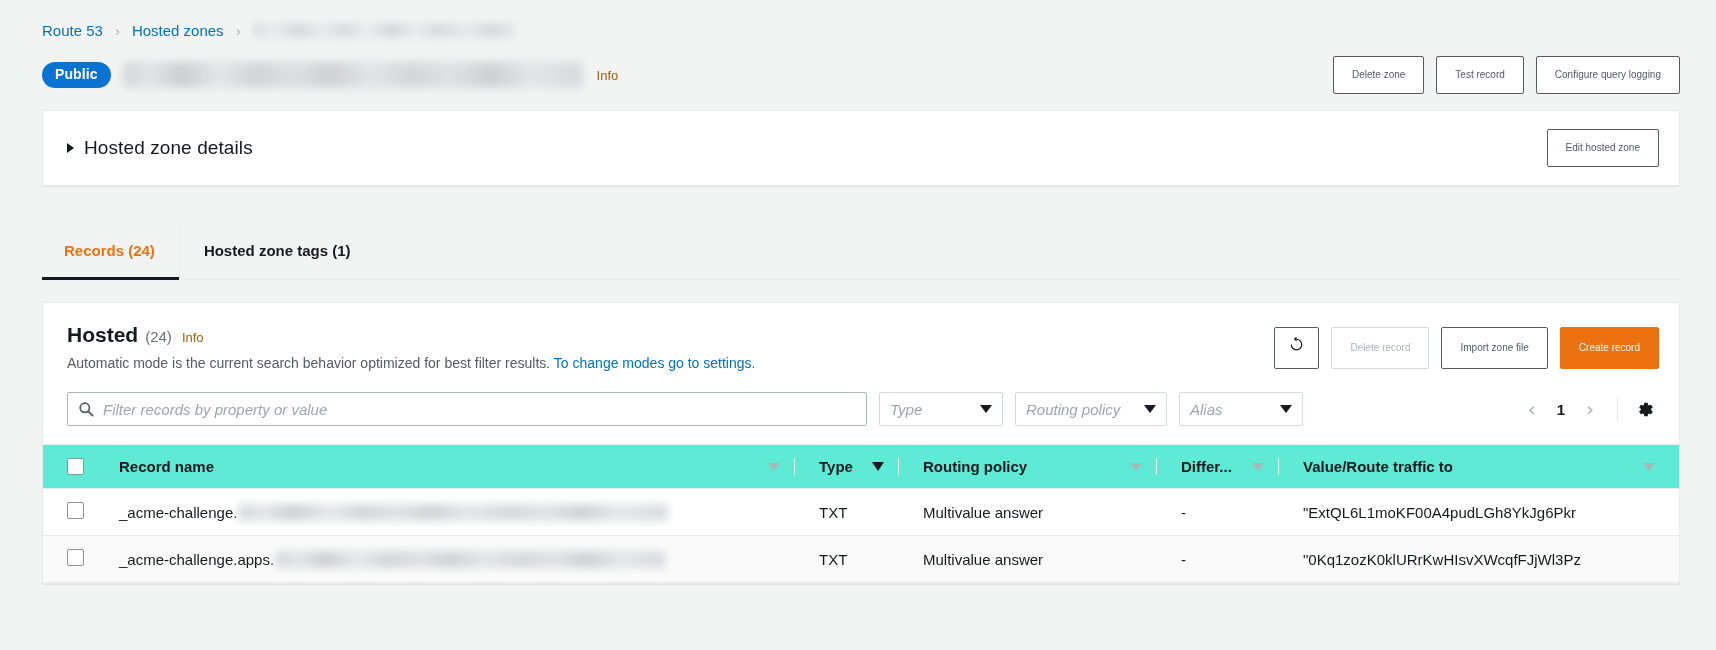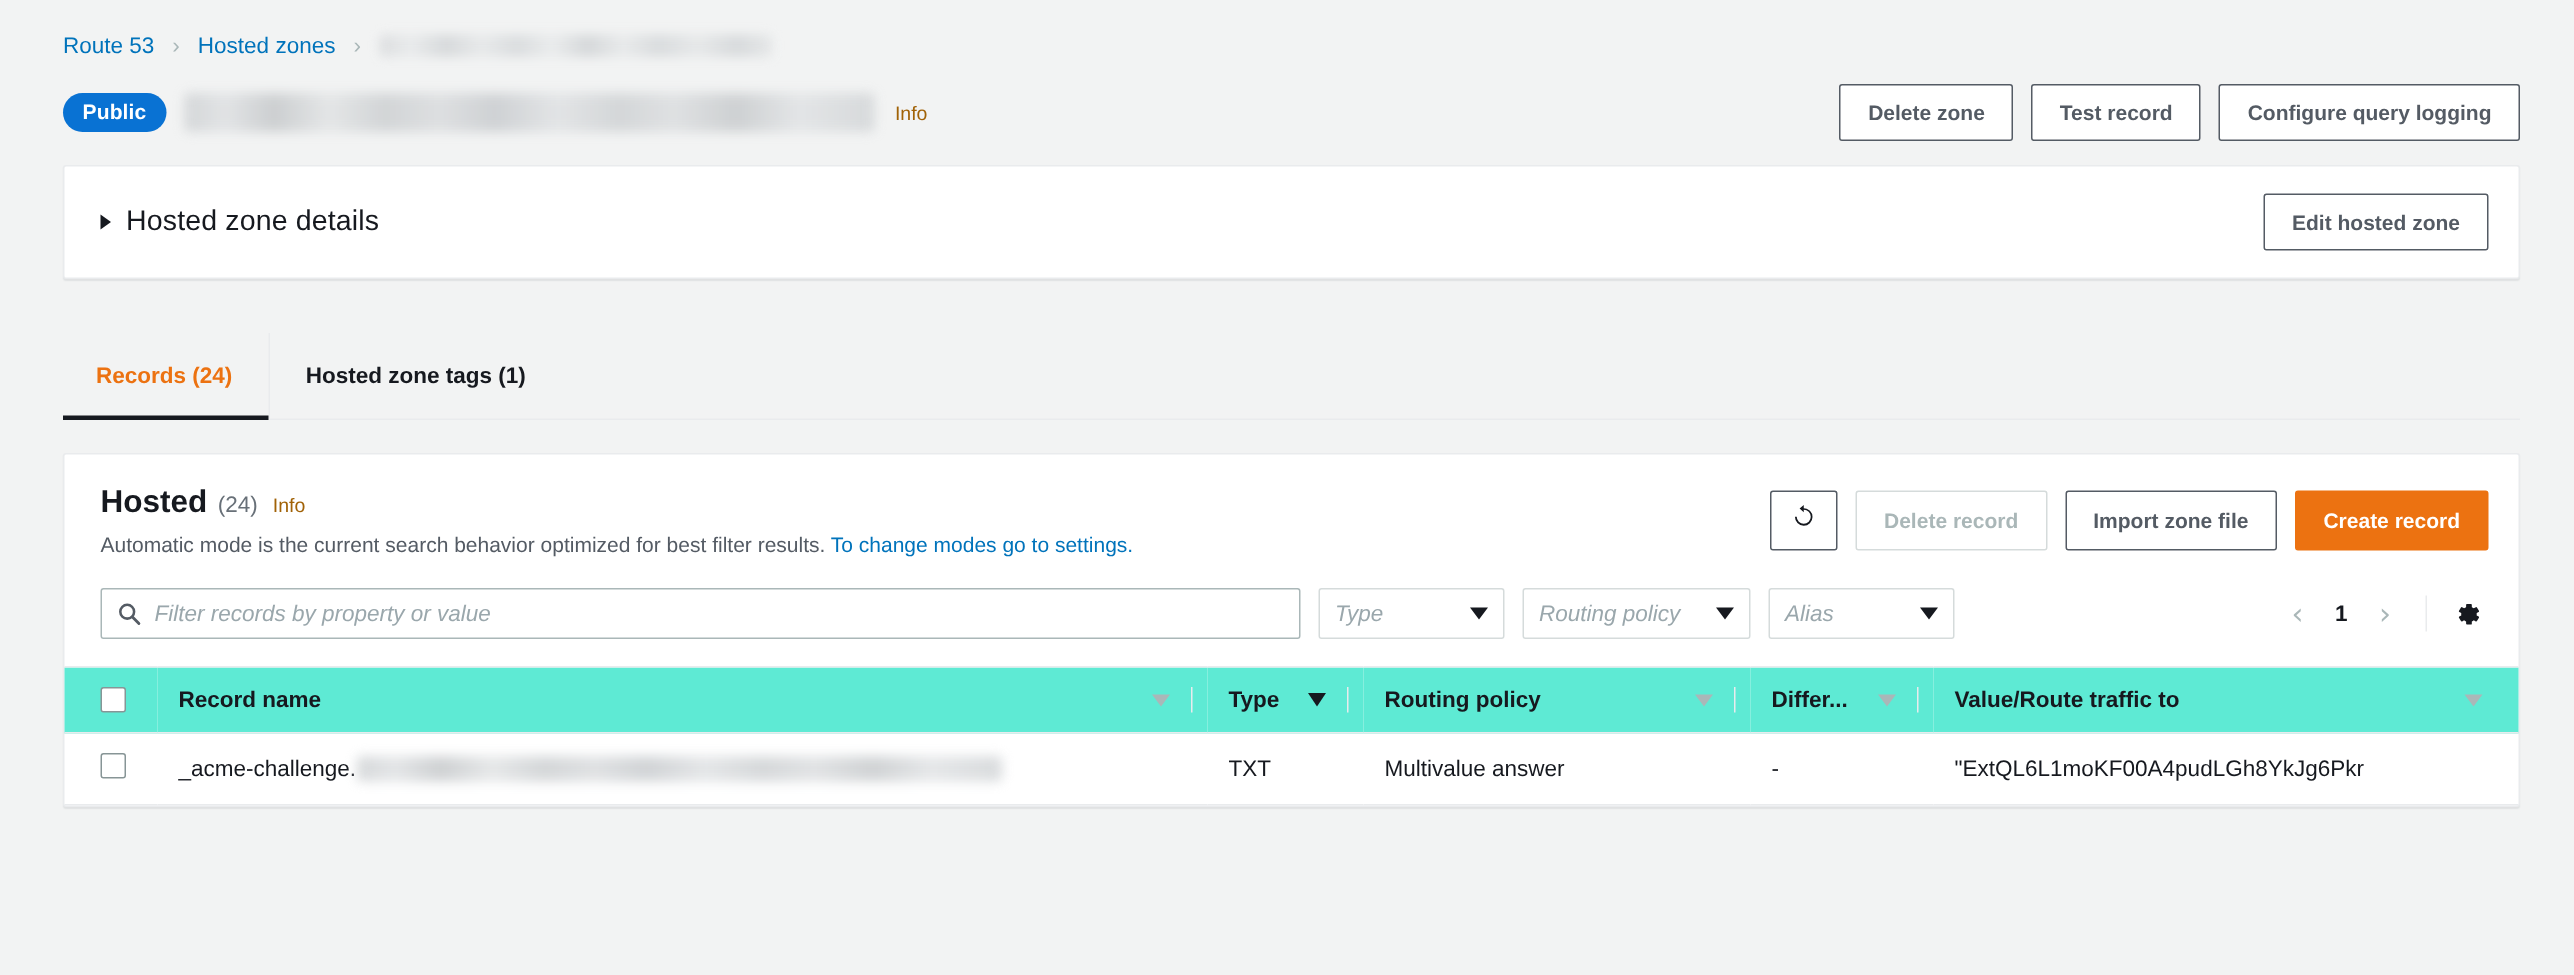--- a/index.html
+++ b/index.html
@@ -88,22 +88,22 @@
   }
   .header-actions {
     margin-left: auto;
     display: flex;
     gap: 12px;
   }
 
   
   .btn {
     font-family: "Liberation Sans", sans-serif;
-    font-size: 14px;
-    font-weight: 700;
+    font-size: 10px;
+    font-weight: 400;
     color: #545b64;
     background: #fff;
     border: 1px solid #545b64;
     border-radius: 2px;
     padding: 8px 18px;
     cursor: pointer;
     white-space: nowrap;
     line-height: 20px;
   }
   .btn.disabled {
@@ -553,15 +553,30 @@
           <span class="name-cell">
             <span>_acme-challenge.</span>
             <span class="redacted" style="width:430px;"></span>
           </span>
         </td>
         <td class="c-type">TXT</td>
         <td class="c-routing">Multivalue answer</td>
         <td class="c-diff">-</td>
         <td class="c-value">"ExtQL6L1moKF00A4pudLGh8YkJg6Pkr</td>
       </tr>
+      <tr class="alt">
+        <td class="cb">
+          <span class="checkbox"></span>
+        </td>
+        <td class="c-name">
+          <span class="name-cell">
+            <span>_acme-challenge.apps.</span>
+            <span class="redacted" style="width:390px;"></span>
+          </span>
+        </td>
+        <td class="c-type">TXT</td>
+        <td class="c-routing">Multivalue answer</td>
+        <td class="c-diff">-</td>
+        <td class="c-value">"0Kq1zozK0klURrKwHIsvXWcqfFJjWl3Pz</td>
+      </tr>
     </tbody>
   </table>
 </section>
 
 </body></html>

